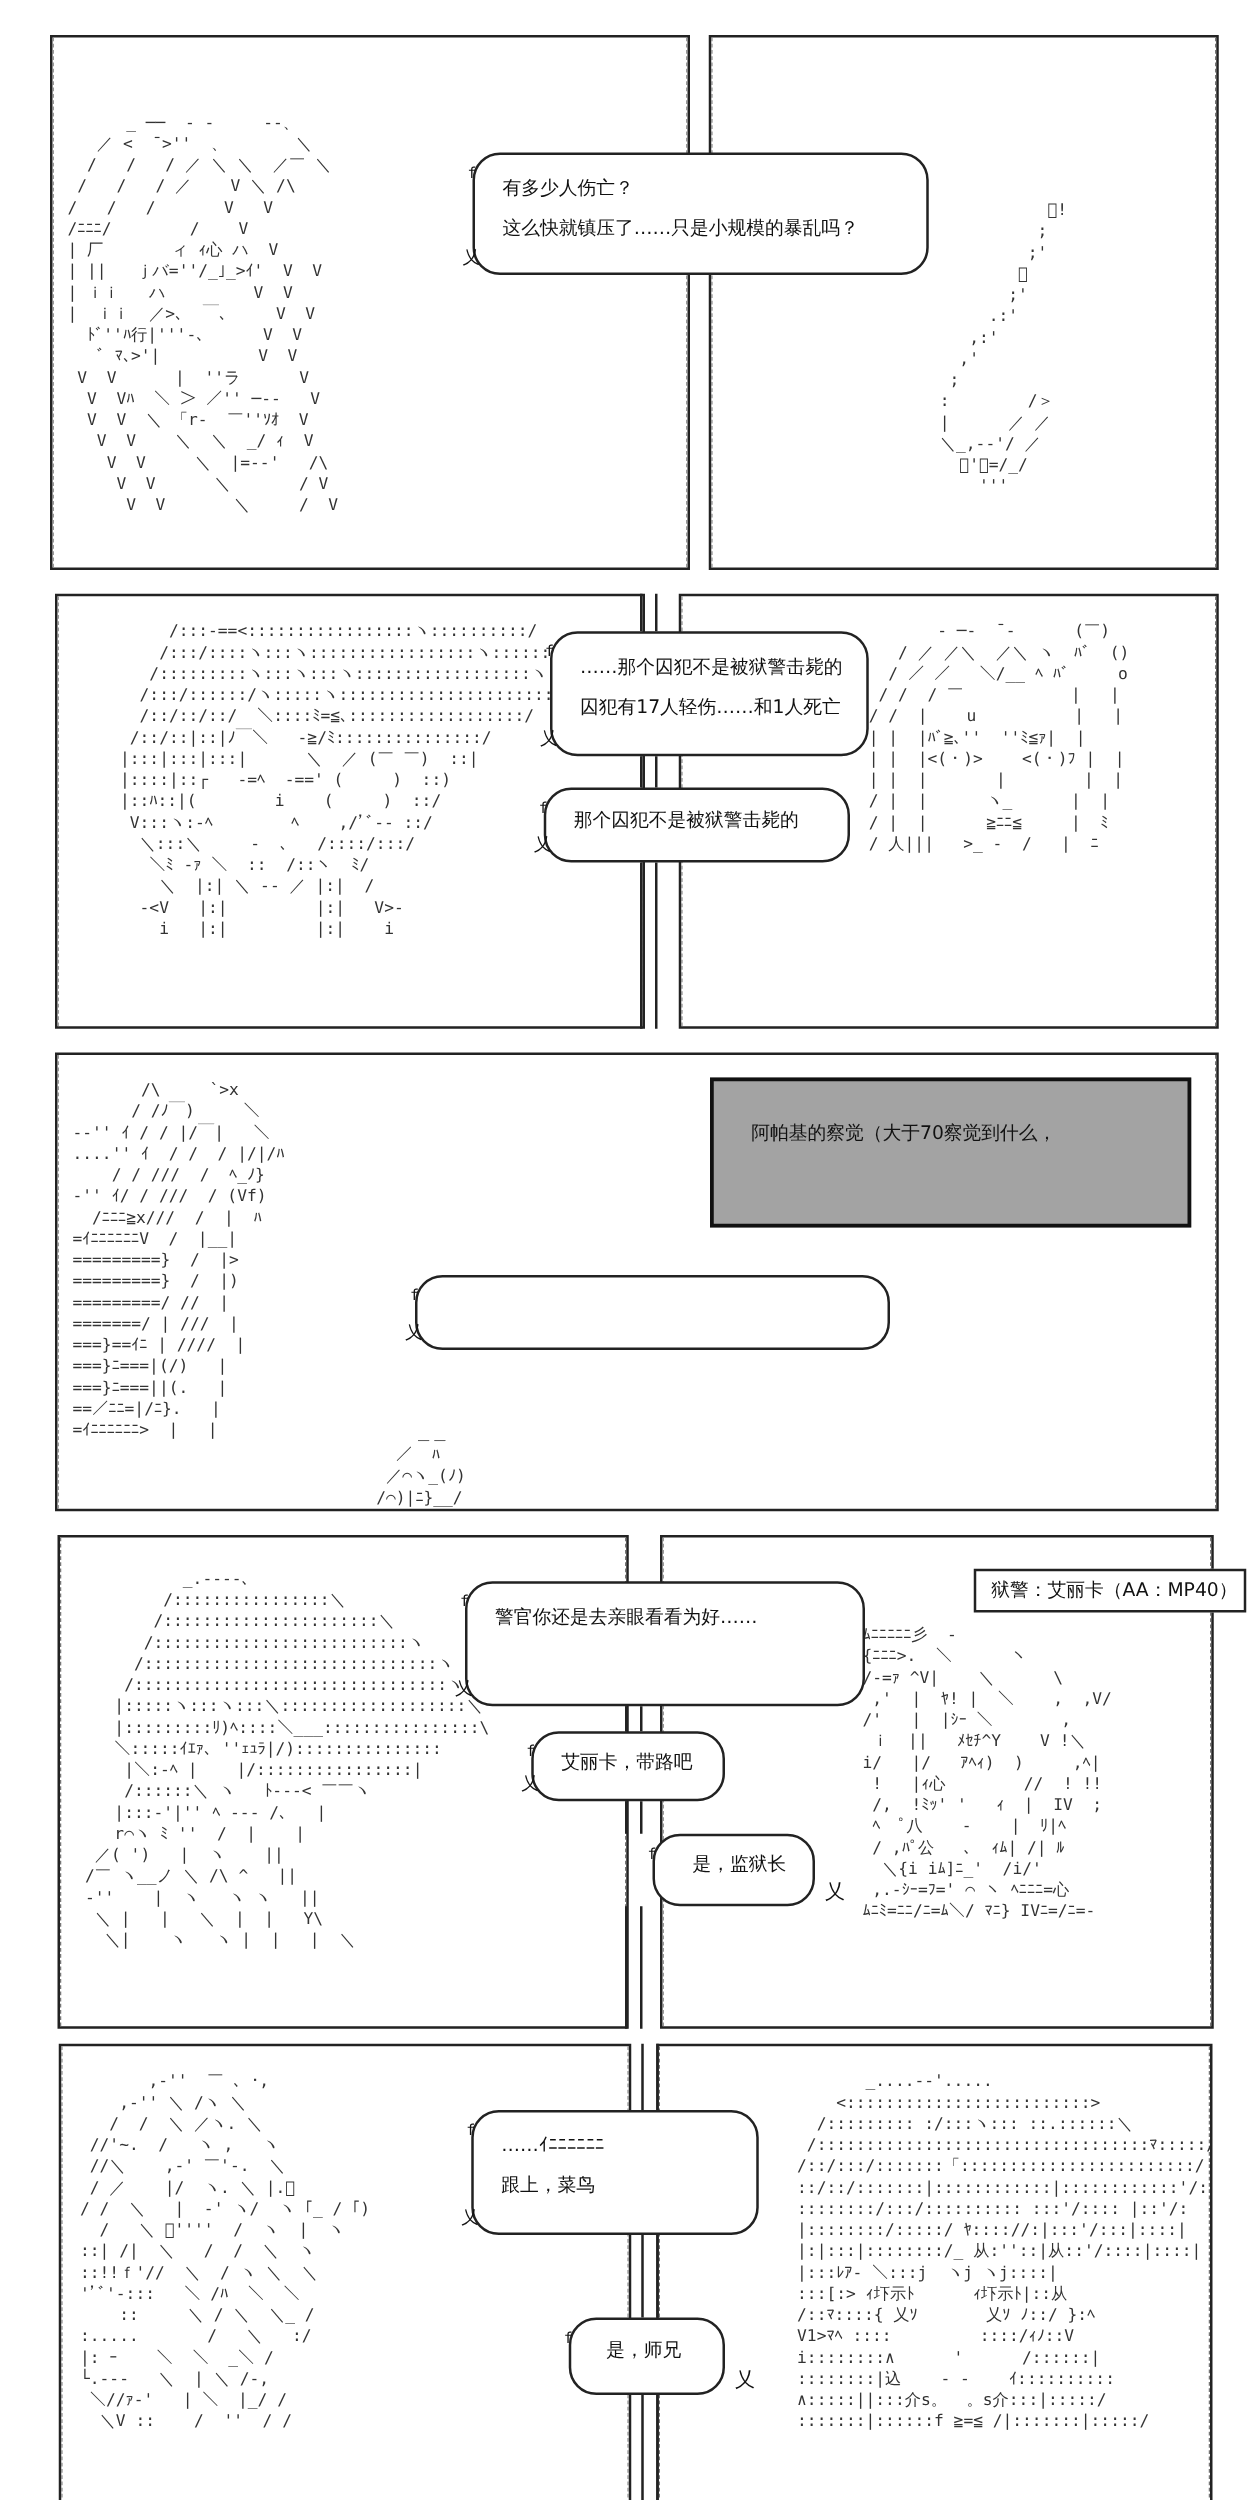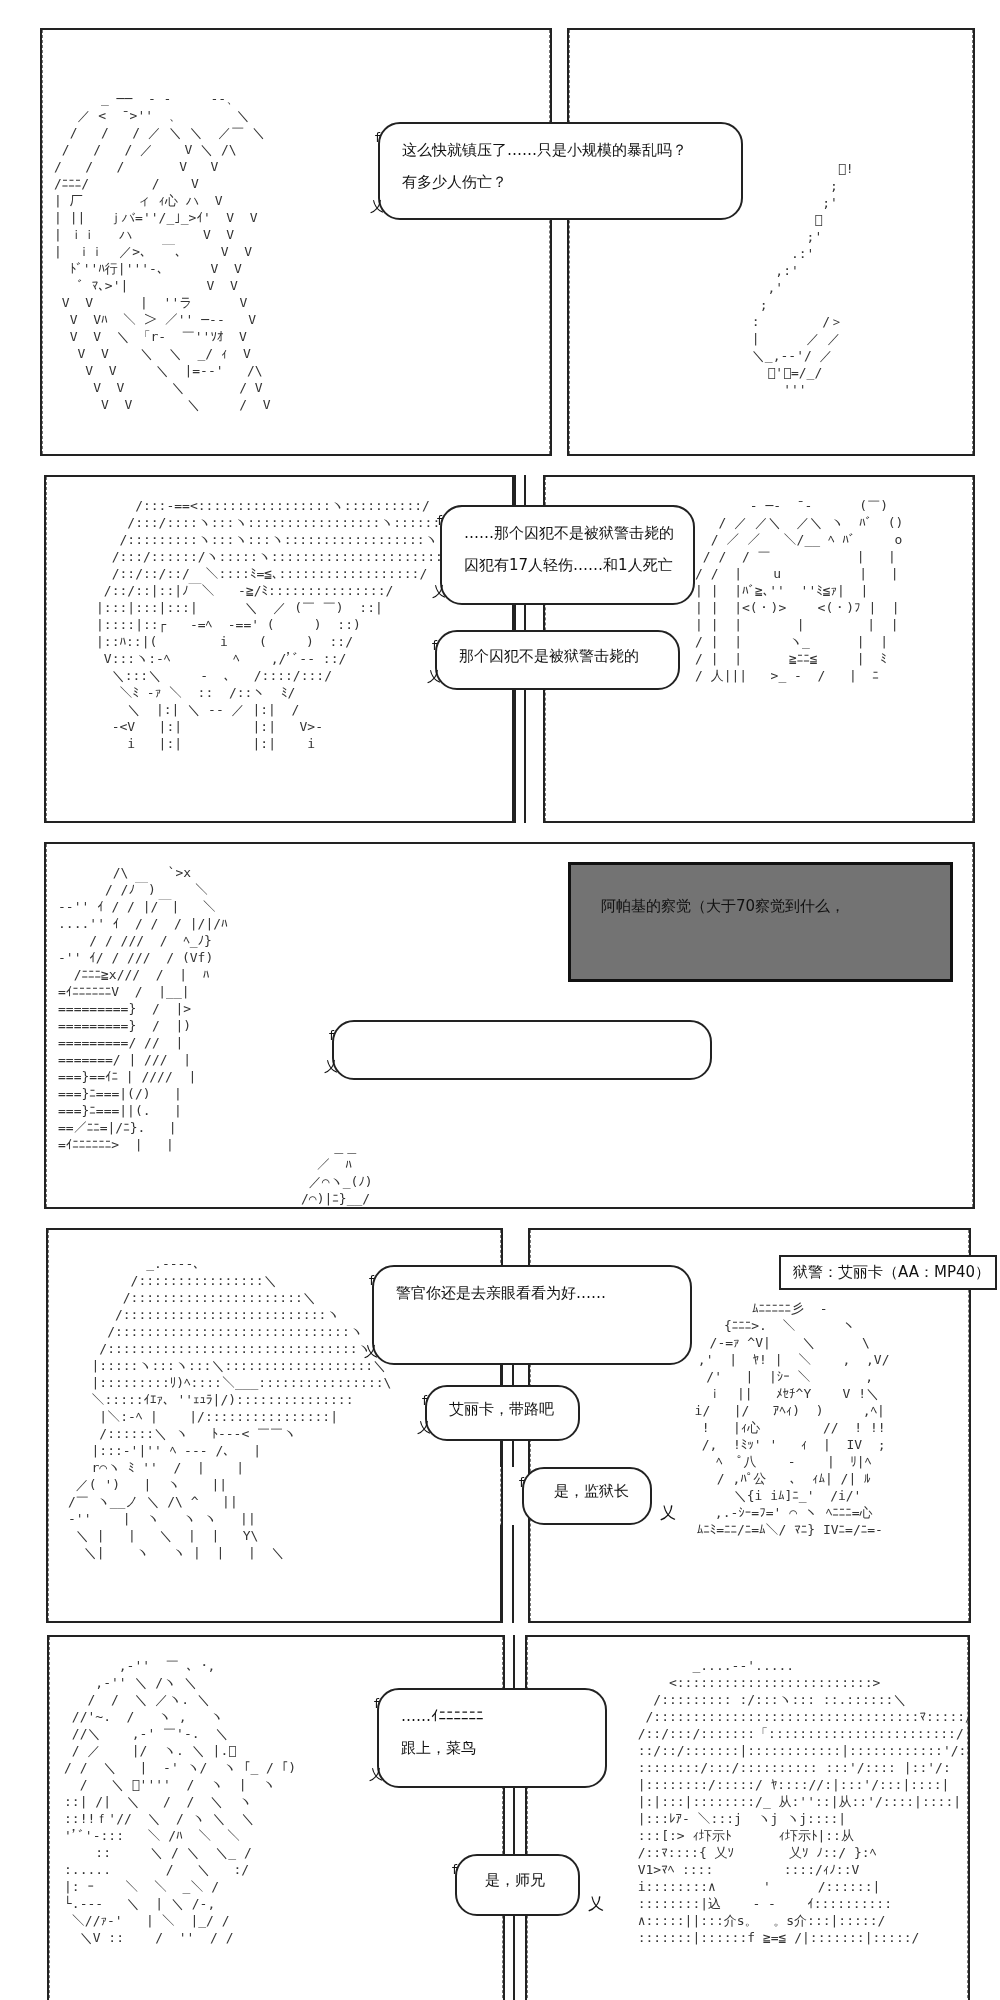--- a/index.html
+++ b/index.html
@@ -11,21 +11,21 @@
   .art { position:absolute; margin:0; font-family:"DejaVu Sans Mono", monospace;
          font-size:13px; line-height:17px; color:#333; white-space:pre; }
   .bubble { position:absolute; background:#fff; border:2px solid #222;
             border-radius:22px; box-sizing:border-box; padding:10px 22px;
             font-size:15px; line-height:32px; z-index:5; }
   .bubble .line { display:block; white-space:nowrap; }
   .tag-f { position:absolute; left:-6px; top:-2px; font-size:12px; font-family:"DejaVu Sans Mono", monospace; }
   .tag-x { position:absolute; left:-10px; bottom:-4px; font-size:14px; }
   .tag-x-r { position:absolute; right:-26px; bottom:-6px; font-size:16px; }
   .connector { position:absolute; border-left:2px solid #222; border-right:2px solid #222; width:10px; z-index:4; }
-  .infobox { position:absolute; border:3px solid #111; background:#737373; box-sizing:border-box;
+  .infobox { position:absolute; border:3px solid #111; background:#a3a3a3; box-sizing:border-box;
              font-size:15px; padding:20px 30px; line-height:42px; z-index:5; }
   .infobox .line { display:block; white-space:nowrap; }
   .namebox { position:absolute; border:2px solid #222; background:#fff; box-sizing:border-box;
              font-size:15px; padding:6px 12px; z-index:5; white-space:nowrap; }
 </style>
 </head>
 <body>
 
 <div class="panel" style="left:40px;top:28px;width:512px;height:428px;">
   <pre class="art" style="left:12px;top:60px;">      _ ──  - -     ‐-、
@@ -59,22 +59,22 @@
    ,'
   ;
  :        /＞
  |      ／ ／
  ＼_,-‐'/ ／
    ﾞ'ｰ=/_/
      '''</pre>
 </div>
 <div class="bubble" style="left:378px;top:122px;width:365px;height:98px;">
   <span class="tag-f">f</span>
+  <span class="line">有多少人伤亡？</span>
   <span class="line">这么快就镇压了……只是小规模的暴乱吗？</span>
-  <span class="line">有多少人伤亡？</span>
   <span class="tag-x">乂</span>
 </div>
 
 <div class="panel" style="left:44px;top:475px;width:472px;height:348px;">
   <pre class="art" style="left:50px;top:20px;">     /:::-==&lt;:::::::::::::::::ヽ::::::::::/
     /:::/::::ヽ:::ヽ:::::::::::::::::ヽ::::::::/
    /:::::::::ヽ:::ヽ:::ヽ::::::::::::::::::ヽ:::/
   /:::/::::::/ヽ:::::ヽ::::::::::::::::::::::::/
   /::/::/::/  ＼::::ﾐ=≦､::::::::::::::::::/
  /::/::|::|ﾉ￣＼   ‐≧/ﾐ:::::::::::::::/
@@ -160,21 +160,21 @@
     |＼:‐ﾍ |    |/::::::::::::::::|
     /::::::＼ ヽ   ﾄ‐‐‐&lt; ￣￣ヽ
    |:::‐'|'' ﾍ ‐‐‐ /､   |
    r⌒ヽ ﾐ ''  /  |    |
  ／( ')   |  ヽ    ||
 /￣ ヽ__ノ ＼ /\ ^   ||
 ‐''    |  ヽ   ヽ ヽ   ||
  ＼ |   |   ＼  |  |   Y\
   ＼|    ヽ   ヽ |  |   |  ＼</pre>
 </div>
-<div class="panel" style="left:528px;top:1228px;width:443px;height:395px;text-align:center;">
+<div class="panel" style="left:528px;top:1228px;width:443px;height:395px;">
   <pre class="art" style="left:160px;top:70px;">ﾑﾆﾆﾆﾆﾆ彡  ‐
 {ﾆﾆﾆ&gt;.  ＼      ヽ
 /‐=ｧ ^V|    ＼      \
  ,'  |  ﾔ! |  ＼    ,  ,V/
 /'   |  |ｼｰ ＼       ,
  ｉ  ||   ﾒｾﾁ^Y    V !＼
 i/   |/   ｱﾍｨ)  )     ,ﾍ|
  !   |ｨ心        //  ! !!
  /,  !ﾐｯ' '   ｨ  |  IV  ;
  ﾍ  ﾟ八    ‐    |  ﾘ|ﾍ

